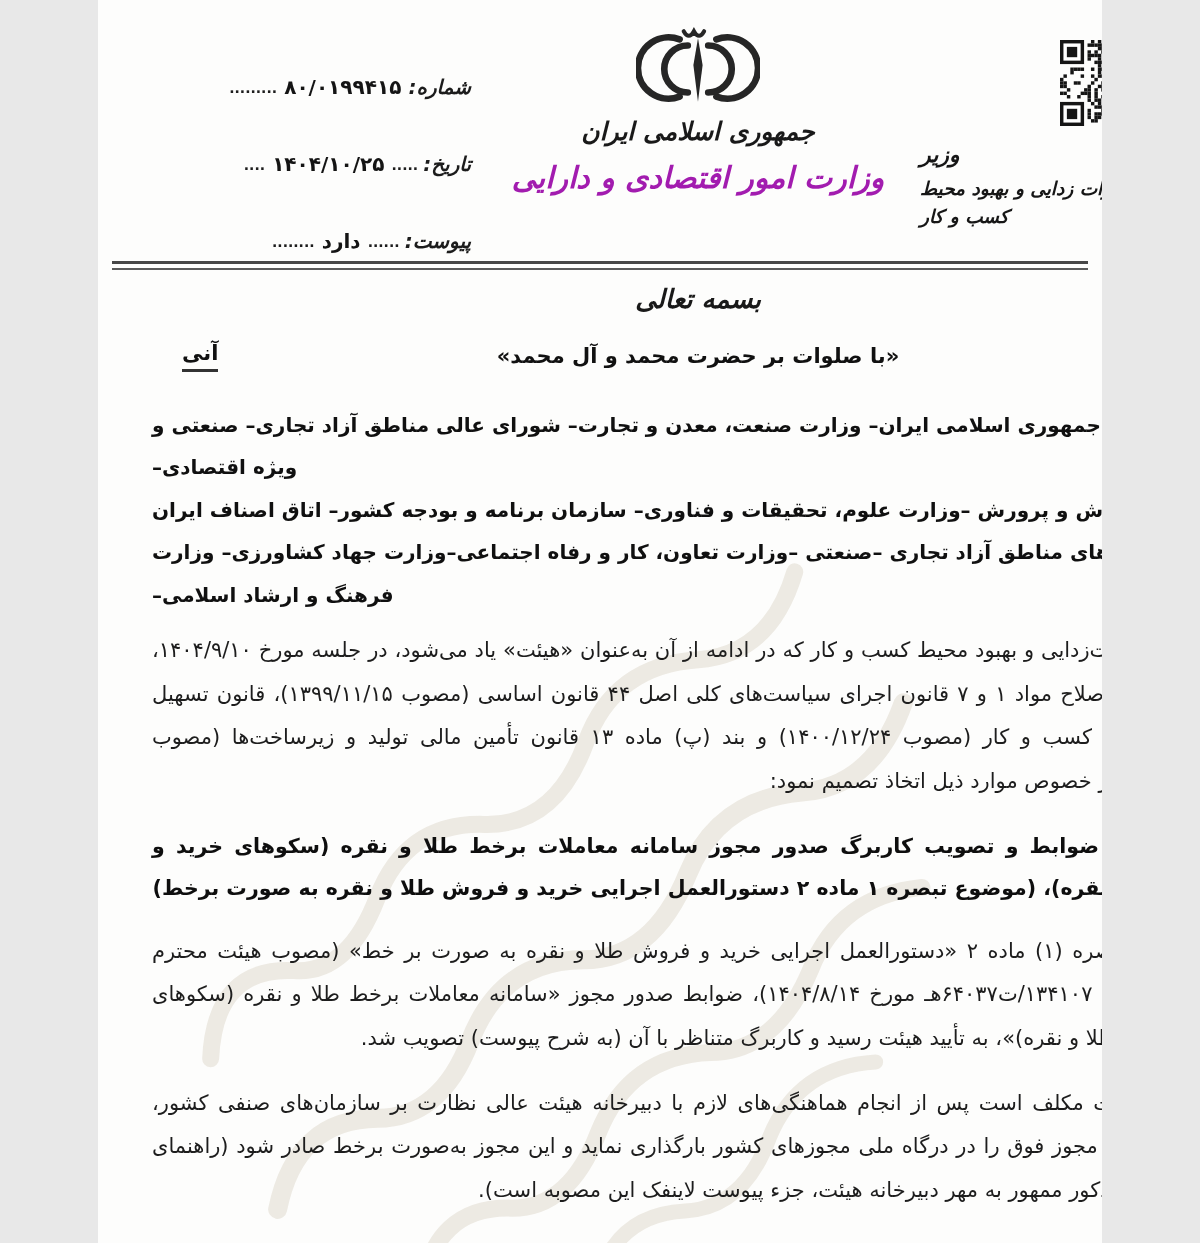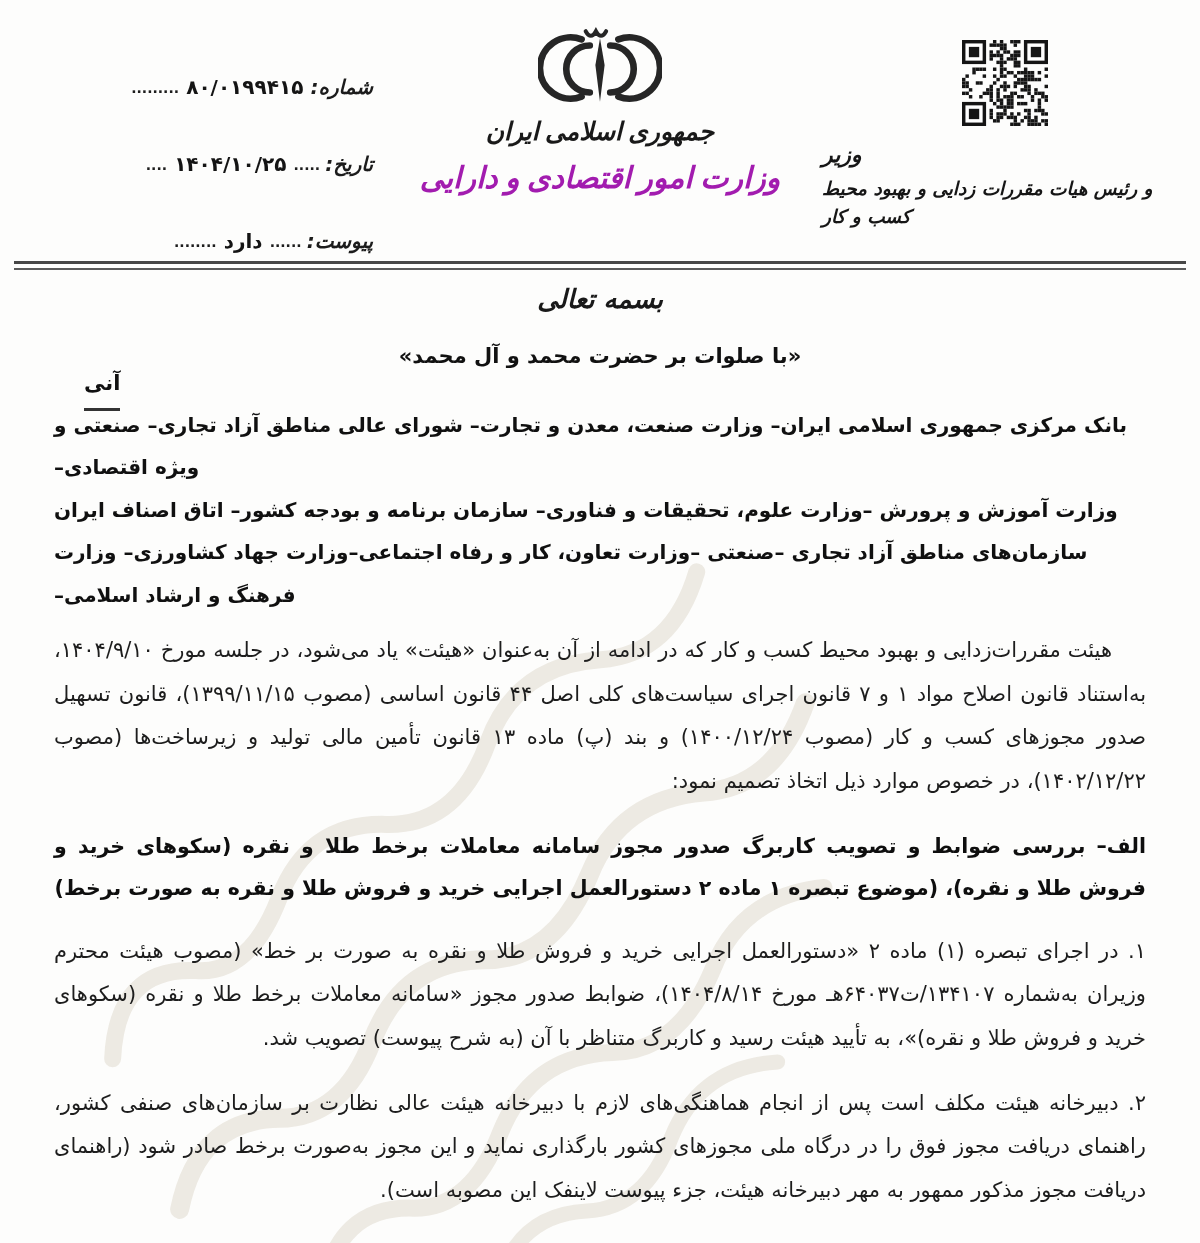--- a/index.html
+++ b/index.html
@@ -1,45 +1,45 @@
 <!DOCTYPE html>
 <html lang="fa"><head>
 <meta charset="utf-8">
 <style>
   html,body{margin:0;padding:0;background:#e8e8e8;}
   .page{
-    position:relative;width:1200px;height:1243px;margin:0 auto;
+    position:relative;width:1004px;height:1243px;margin:0 auto;
     background:#fdfdfc;color:#222;overflow:hidden;
     font-family:"DejaVu Sans",sans-serif;
   }
   
   .meta-fields{position:absolute;top:72px;left:38px;width:335px;direction:rtl;}
   .field-row{white-space:nowrap;line-height:30px;margin-bottom:45px;text-align:right;}
   .field-label{font-weight:bold;font-style:italic;font-size:20px;color:#1c1c1c;}
   .field-value{font-weight:bold;font-size:20px;color:#141414;padding:0 2px;}
   .dots{font-weight:bold;font-size:14px;letter-spacing:1.5px;color:#1c1c1c;vertical-align:1px;}
   
-  .center-head{position:absolute;top:22px;left:400px;width:400px;text-align:center;direction:rtl;font-family:Liberation Serif, serif;}
+  .center-head{position:absolute;top:22px;left:400px;width:400px;text-align:center;direction:rtl;}
   .emblem{display:block;margin:0 auto;}
   .country{font-size:25px;font-weight:bold;font-style:italic;color:#191919;margin-top:0px;line-height:1.4;}
   .ministry{font-size:30px;font-weight:bold;font-style:italic;color:#a21caf;margin-top:8px;line-height:1.4;}
   
   .right-head{position:absolute;top:40px;left:822px;width:366px;text-align:left;direction:rtl;}
   .qr{display:block;margin:0 auto;}
   .role1{font-size:22px;font-weight:bold;font-style:italic;color:#161616;margin-top:16px;}
   .role2{font-size:18.5px;font-weight:bold;font-style:italic;color:#161616;margin-top:8px;line-height:1.5;}
   
   .divider{position:absolute;top:261px;left:14px;right:14px;height:4px;
     border-top:3px solid #474747;border-bottom:2px solid #5a5a5a;}
   
   .content{position:absolute;top:279px;left:54px;width:1092px;direction:rtl;}
   .besmellah{text-align:center;font-size:26px;font-weight:bold;font-style:italic;color:#191919;margin-bottom:20px;line-height:1.6;}
   .title-wrap{position:relative;}
   .urgent{position:absolute;left:30px;top:0;font-weight:bold;font-size:21px;color:#111;
-    border-bottom:3px solid #333;padding-bottom:13px;margin-top:30px;}
+    border-bottom:3px solid #333;padding-bottom:4px;}
   .title1,.title2{text-align:center;font-weight:bold;font-size:21px;color:#111;line-height:1.45;}
   .title2{margin-top:20px;}
   .recipients{margin-top:33px;text-align:left;font-weight:bold;font-size:20px;color:#101010;line-height:2.12;}
   .intro{margin-top:13px;font-size:21px;color:#1d1d1d;line-height:2.08;text-align:justify;text-indent:34px;}
   .section-head{margin-top:4px;font-weight:bold;font-size:20.5px;color:#0e0e0e;line-height:2.05;text-align:justify;}
   .item{font-size:21px;color:#1d1d1d;line-height:2.08;text-align:justify;}
   
   .watermark{position:absolute;top:620px;left:40px;width:1020px;height:600px;
     transform:rotate(-38deg);opacity:.6;pointer-events:none;z-index:0;}
   .content,.meta-fields,.center-head,.right-head{z-index:1;}

